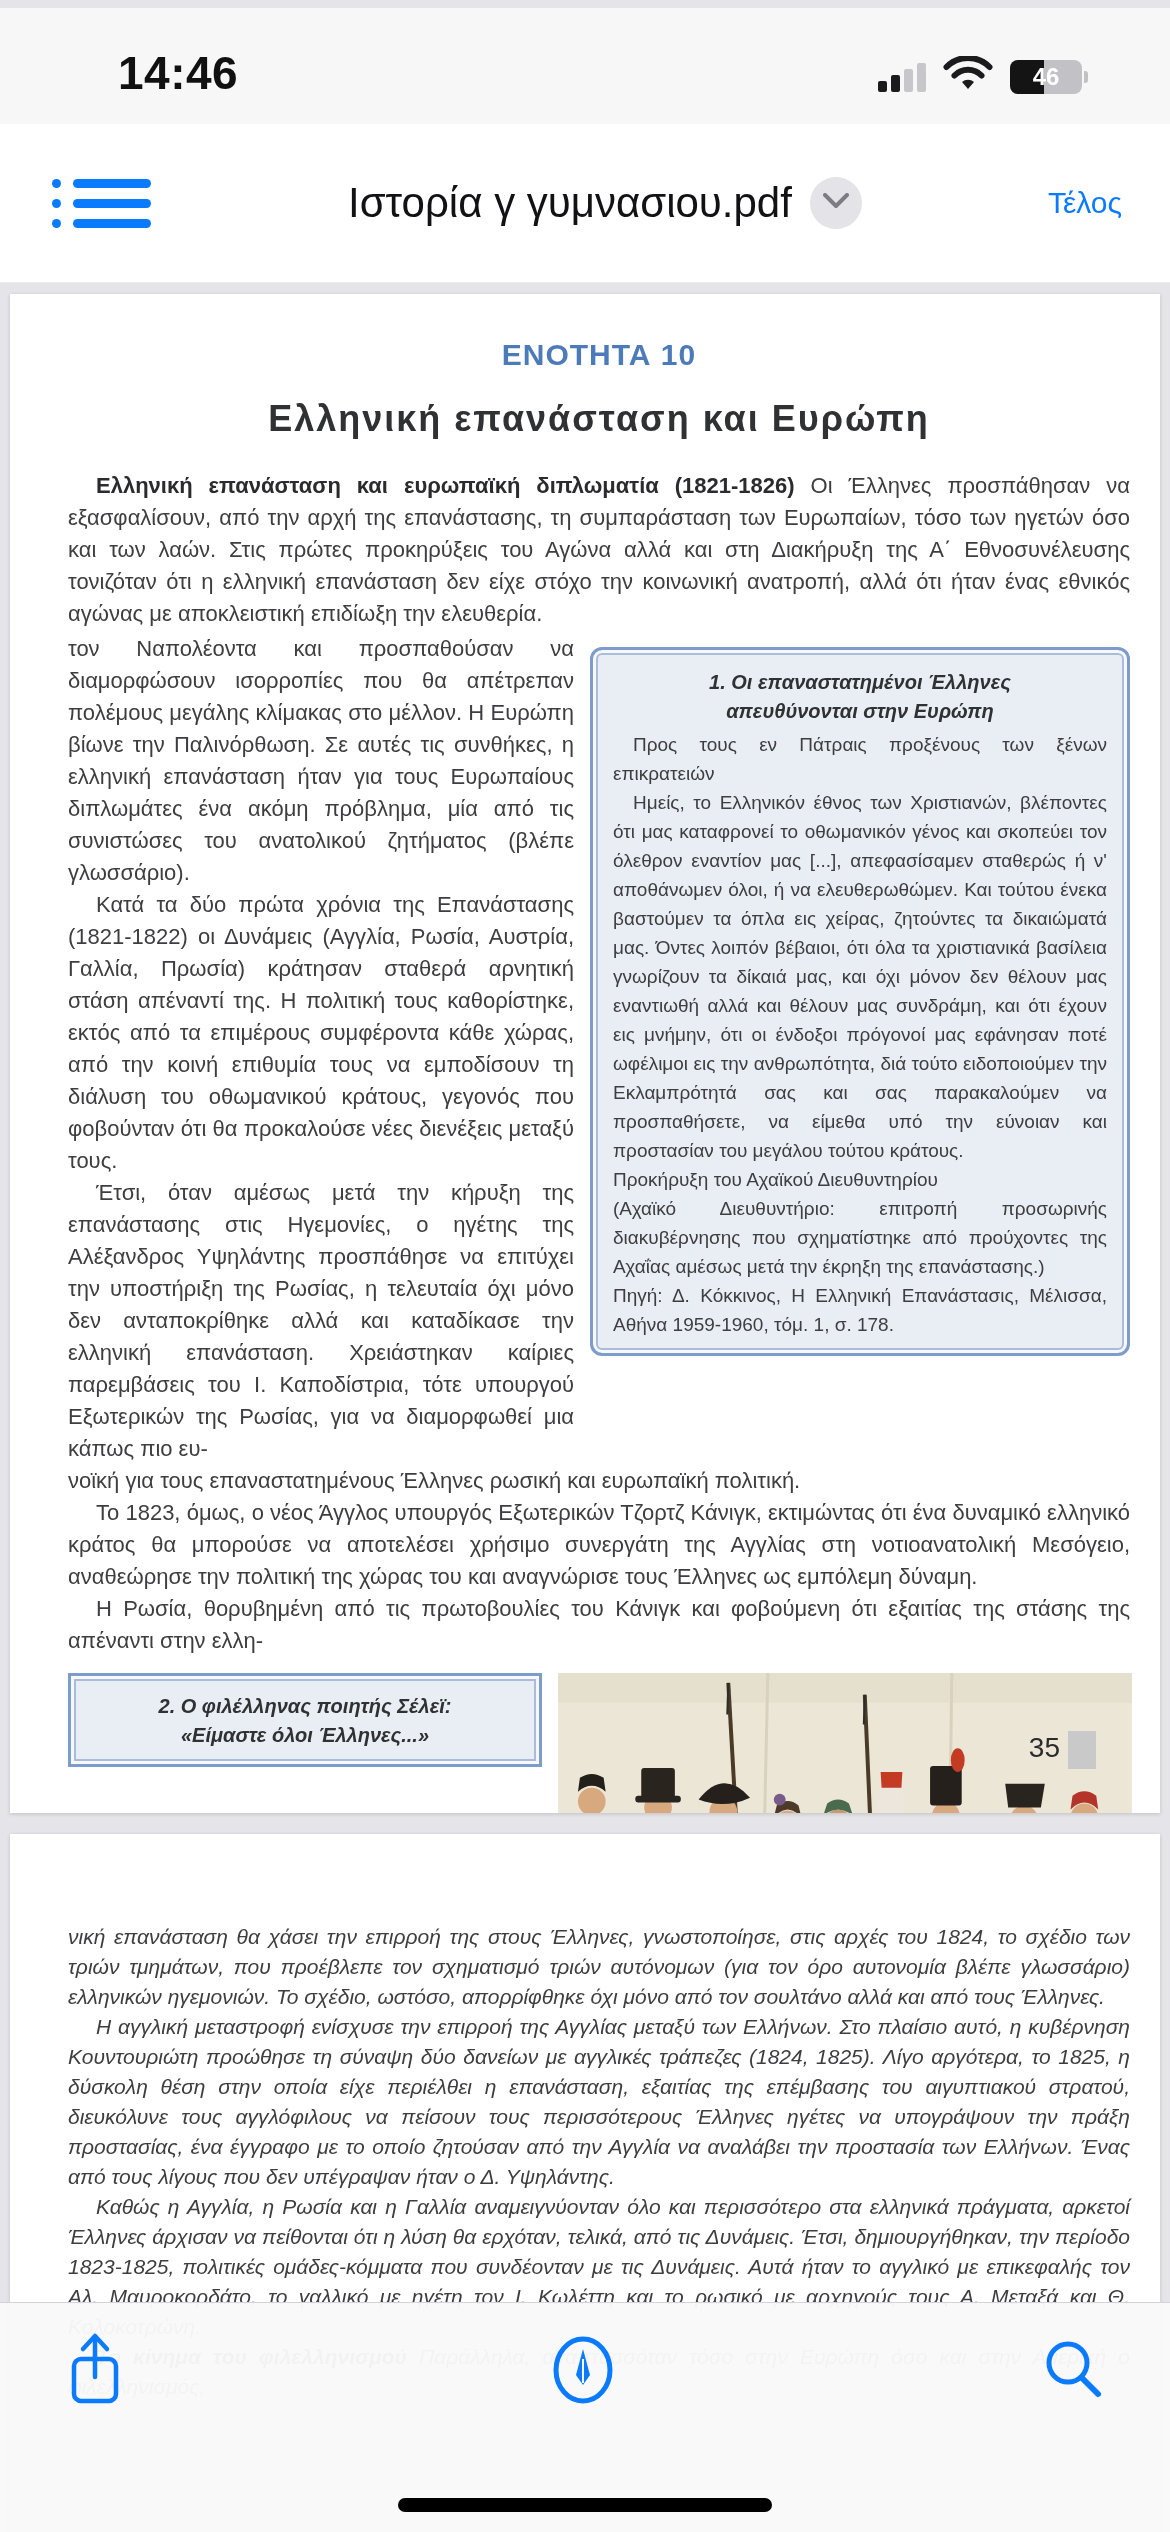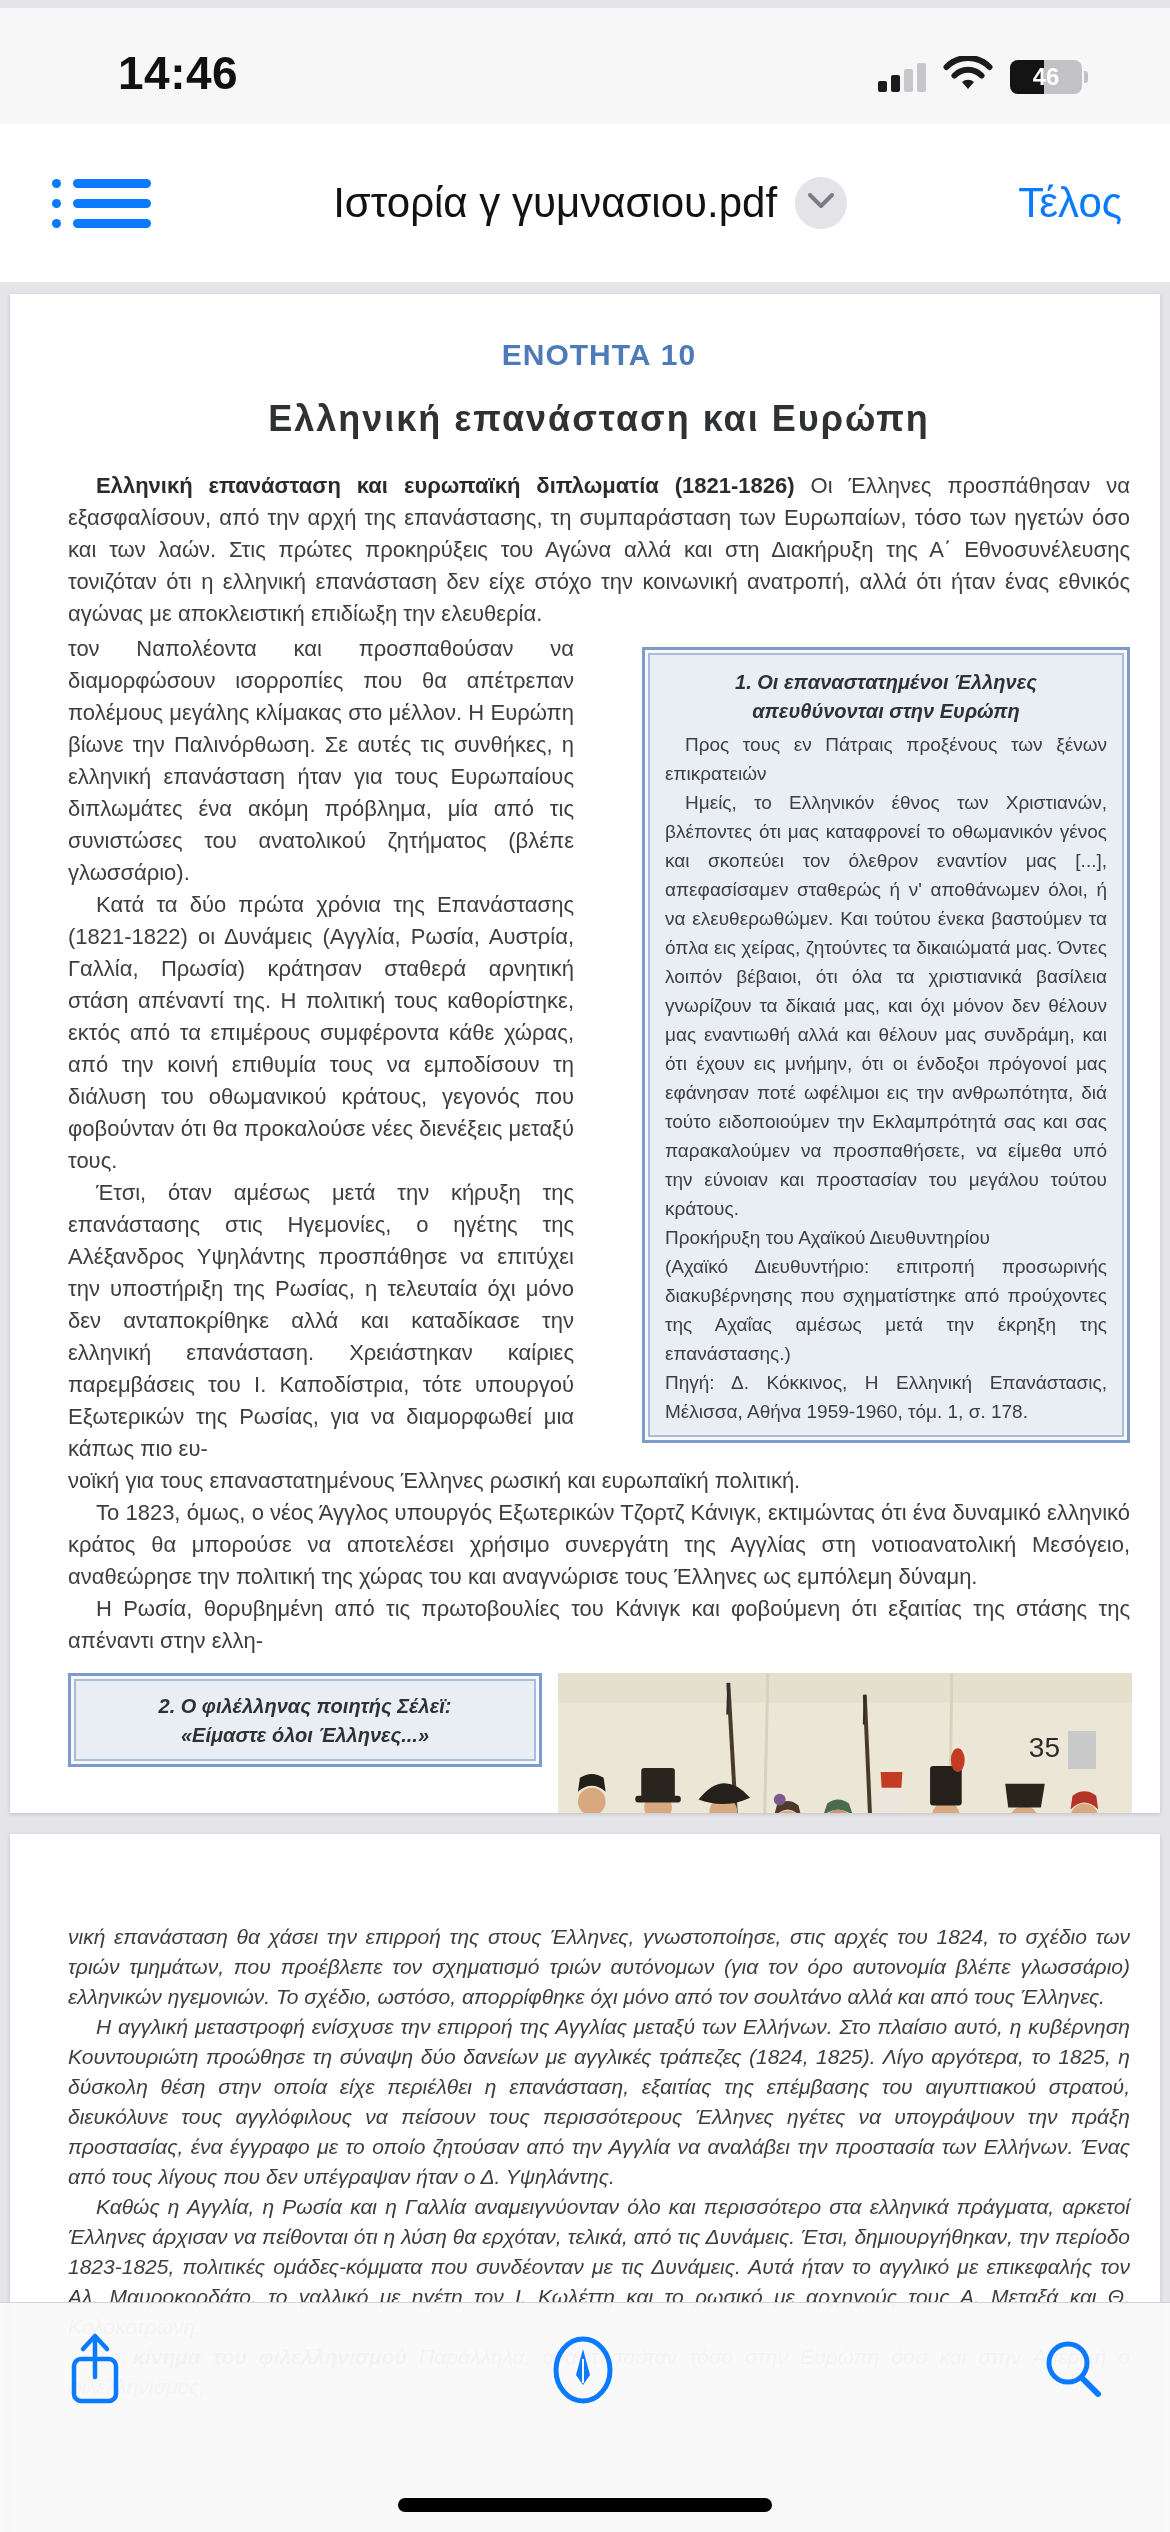--- a/index.html
+++ b/index.html
@@ -27,21 +27,21 @@
   .navbar{position:absolute;top:124px;left:0;width:1170px;height:158px;background:#ffffff;
     display:flex;align-items:center;border-bottom:1px solid rgba(0,0,0,.08);}
   .nav-toc{margin-left:52px;width:110px;flex:0 0 auto;cursor:pointer;}
   .toc-row{display:flex;align-items:center;gap:12px;margin:11px 0;}
   .toc-row .dot{width:9px;height:9px;border-radius:50%;background:#0a7aff;}
   .toc-row .bar{width:78px;height:9px;border-radius:5px;background:#0a7aff;}
   .nav-center{flex:1;display:flex;align-items:center;justify-content:center;gap:18px;min-width:0;}
   .nav-title{font-size:42px;color:#121214;font-weight:400;white-space:nowrap;}
   .nav-chevron{width:52px;height:52px;border-radius:50%;background:#e3e3e8;display:flex;
     align-items:center;justify-content:center;cursor:pointer;}
-  .nav-done{margin-right:48px;font-size:42px;color:#0a7aff;flex:0 0 auto;cursor:pointer;}
+  .nav-done{margin-right:48px;font-size:30px;color:#0a7aff;flex:0 0 auto;cursor:pointer;}
   
   .page{position:absolute;left:10px;width:1150px;background:#ffffff;
     box-shadow:0 1px 4px rgba(0,0,0,.16);color:#3e3e40;}
   .page1{top:294px;height:1519px;overflow:hidden;}
   .page2{top:1834px;height:698px;overflow:hidden;font-style:italic;}
   .p1-inner{padding:44px 30px 0 58px;}
   .p2-inner{padding:88px 30px 0 58px;}
   .unit{color:#4d7ab8;font-weight:700;font-size:30px;text-align:center;letter-spacing:1px;}
   .doc-title{color:#2f3133;font-weight:700;font-size:36px;text-align:center;margin-top:26px;
     letter-spacing:2px;}
@@ -49,21 +49,21 @@
   .bodytext p{margin:0;}
   .indent{text-indent:28px;}
   .lead{font-weight:700;color:#2b2b2d;}
   .para1{margin-top:30px !important;}
   .midrow{display:flex;justify-content:space-between;align-items:flex-start;margin-top:3px;}
   .leftcol{width:506px;}
   
   .sidebox{background:#e9edf4;border:3px solid #7e9cc9;
     box-shadow:inset 0 0 0 3px #f6f8fb, inset 0 0 0 5px #a9bdda;
     box-sizing:border-box;}
-  .box1{width:488px;margin-top:14px;padding:18px 20px 14px 20px;}
+  .box1{width:540px;margin-top:14px;padding:18px 20px 14px 20px;border-radius:12px;}
   .boxtitle{font-weight:700;font-style:italic;text-align:center;font-size:20px;line-height:29px;
     color:#2f3133;}
   .boxbody{font-size:19px;line-height:29px;text-align:justify;color:#3e3e40;margin-top:4px;}
   .boxbody p{margin:0;}
   .bindent{text-indent:20px;}
   .box2{width:474px;padding:16px 18px 14px 18px;flex:0 0 auto;}
   .bottomrow{display:flex;margin-top:16px;align-items:flex-start;gap:16px;}
   .figure{flex:1;display:flex;flex-direction:column;align-items:center;}
   .pagenum{position:absolute;right:64px;bottom:44px;display:flex;align-items:center;gap:8px;}
   .pagenum .num{font-size:28px;color:#2c2c2e;}

